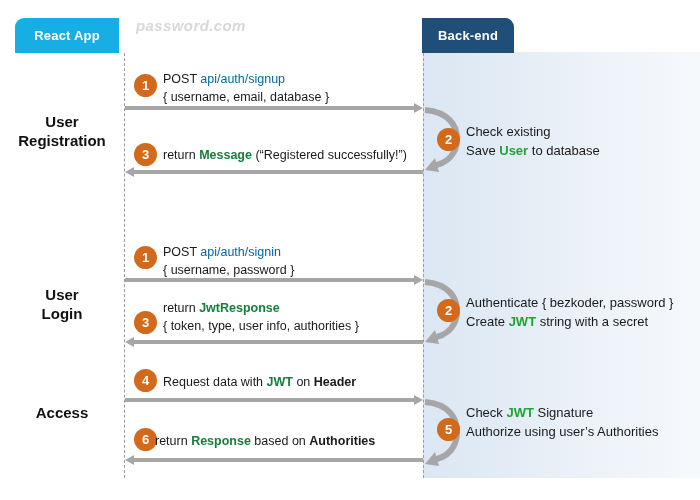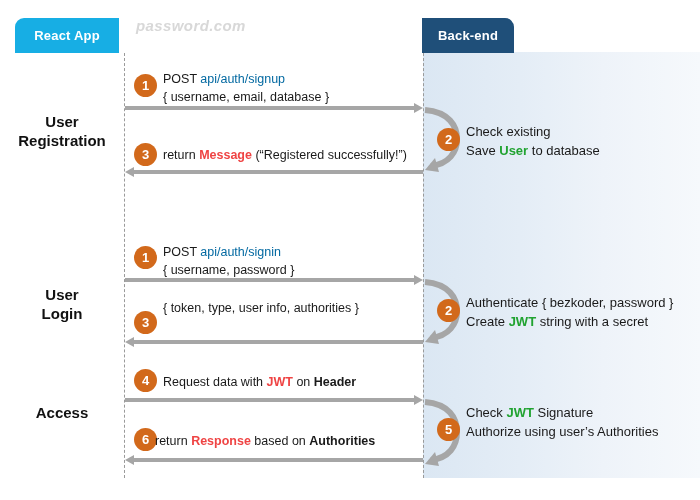--- a/index.html
+++ b/index.html
@@ -131,21 +131,21 @@
 
   
   .msg {
     position: absolute;
     font-size: 12.5px;
     color: #1a1a1a;
     line-height: 1.45;
     white-space: nowrap;
   }
   .msg .api   { color: #0369a1; }
-  .msg .green { color: #ef4444; font-weight: bold; }
+  .msg .green { color: #15803d; font-weight: bold; }
   .msg .bold  { font-weight: bold; }
 
   
   .selfloop {
     position: absolute;
     width: 42px;
   }
   .note {
     position: absolute;
     font-size: 13px;
@@ -225,20 +225,21 @@
     </svg>
   </div>
   <div class="badge" style="left:437px; top:299px;">2</div>
   <div class="note" style="left:466px; top:294px;">
     <div>Authenticate { bezkoder, password }</div>
     <div><span>Create </span><span class="green">JWT</span><span> string with a secret</span></div>
   </div>
 
   <div class="badge" style="left:134px; top:311px;">3</div>
   <div class="msg" style="left:163px; top:299px;">
+    <div><span>return </span><span class="green">JwtResponse</span></div>
     <div>{ token, type, user info, authorities }</div>
   </div>
   <div class="arrow to-left" style="left:133px; top:340px; width:290px;">
       <span class="head"></span>
     </div>
 
   <div class="section-title" style="top:404px;">
     <div>Access</div>
   </div>
 

